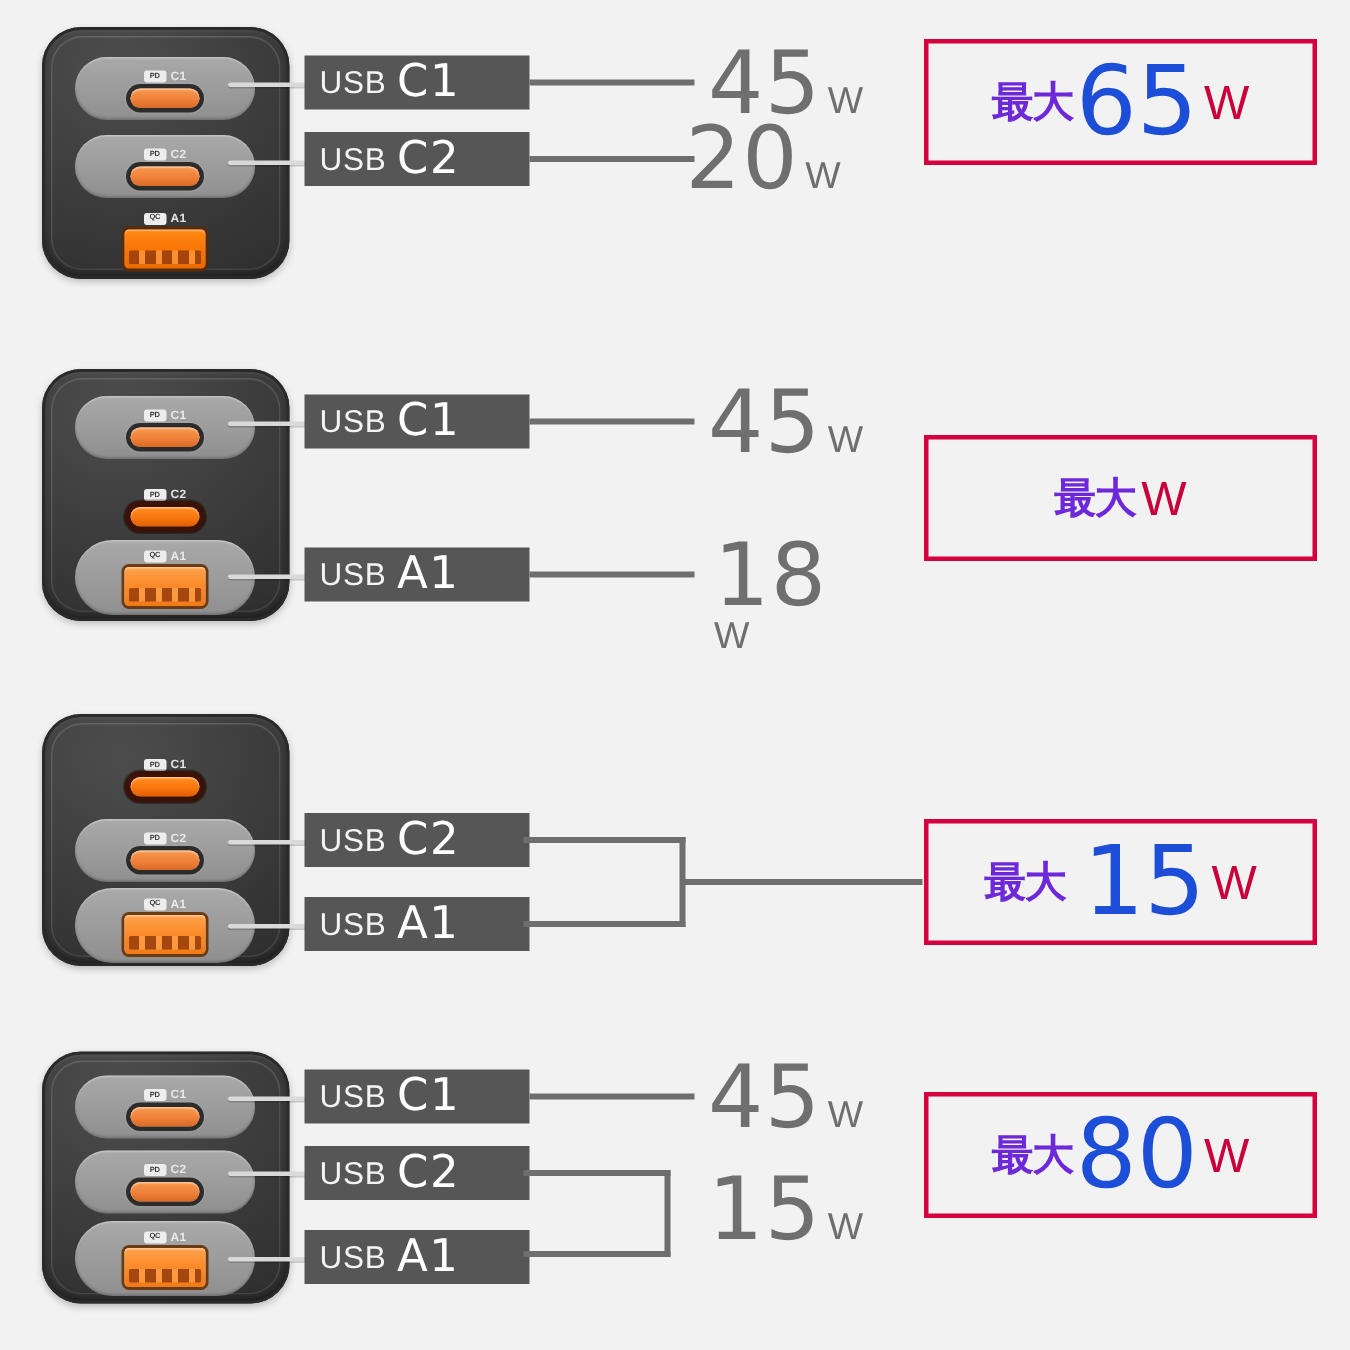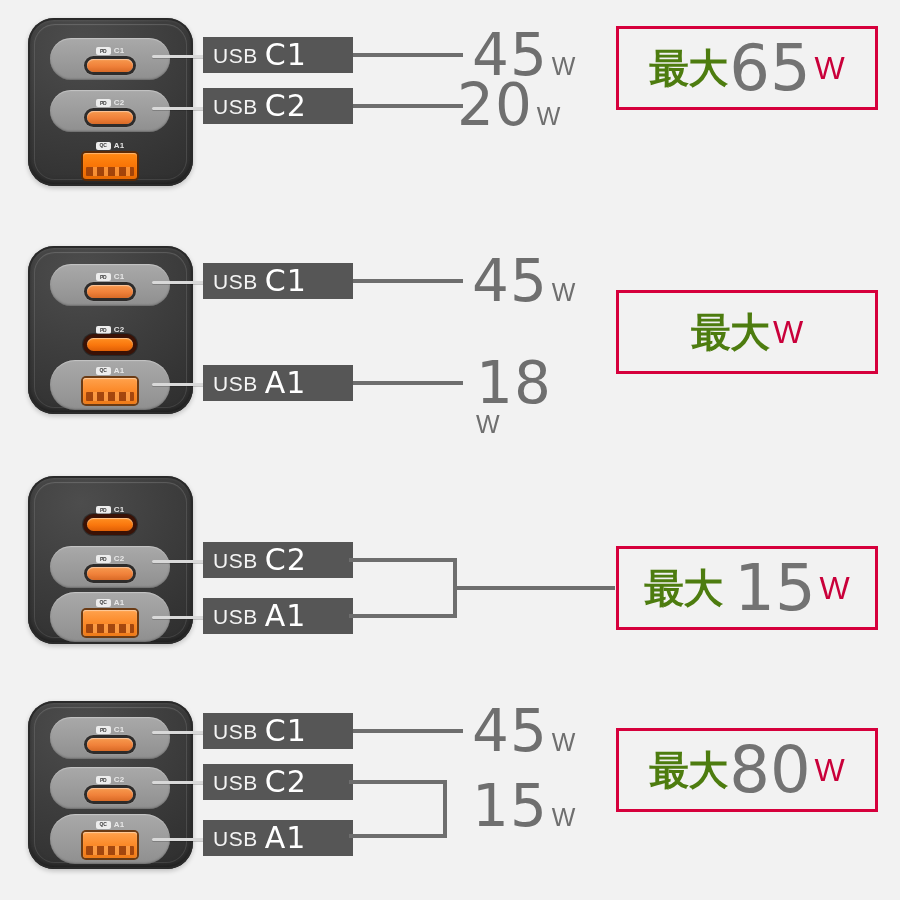--- a/index.html
+++ b/index.html
@@ -226,29 +226,29 @@
   .maxbox {
     position: absolute;
     border: 3px solid #d6003c;
     background: #f2f2f2;
     display: flex;
     align-items: center;
     justify-content: center;
     gap: 2px;
   }
   .maxbox .jp {
-    color: #4d7c0f;
-    font-size: 40px;
+    color: #6d28d9;
+    font-size: 28px;
     font-weight: 700;
     line-height: 1;
     letter-spacing: -1px;
     font-family: "DejaVu Sans", sans-serif;
   }
   .maxbox .bignum {
-    color: #737373;
+    color: #1d4ed8;
     font-size: 64px;
     font-weight: 400;
     line-height: 0.95;
     letter-spacing: 0px;
     font-family: "DejaVu Sans", sans-serif;
   }
   .maxbox .bigunit {
     color: #c9003a;
     font-size: 32px;
     font-weight: 400;

